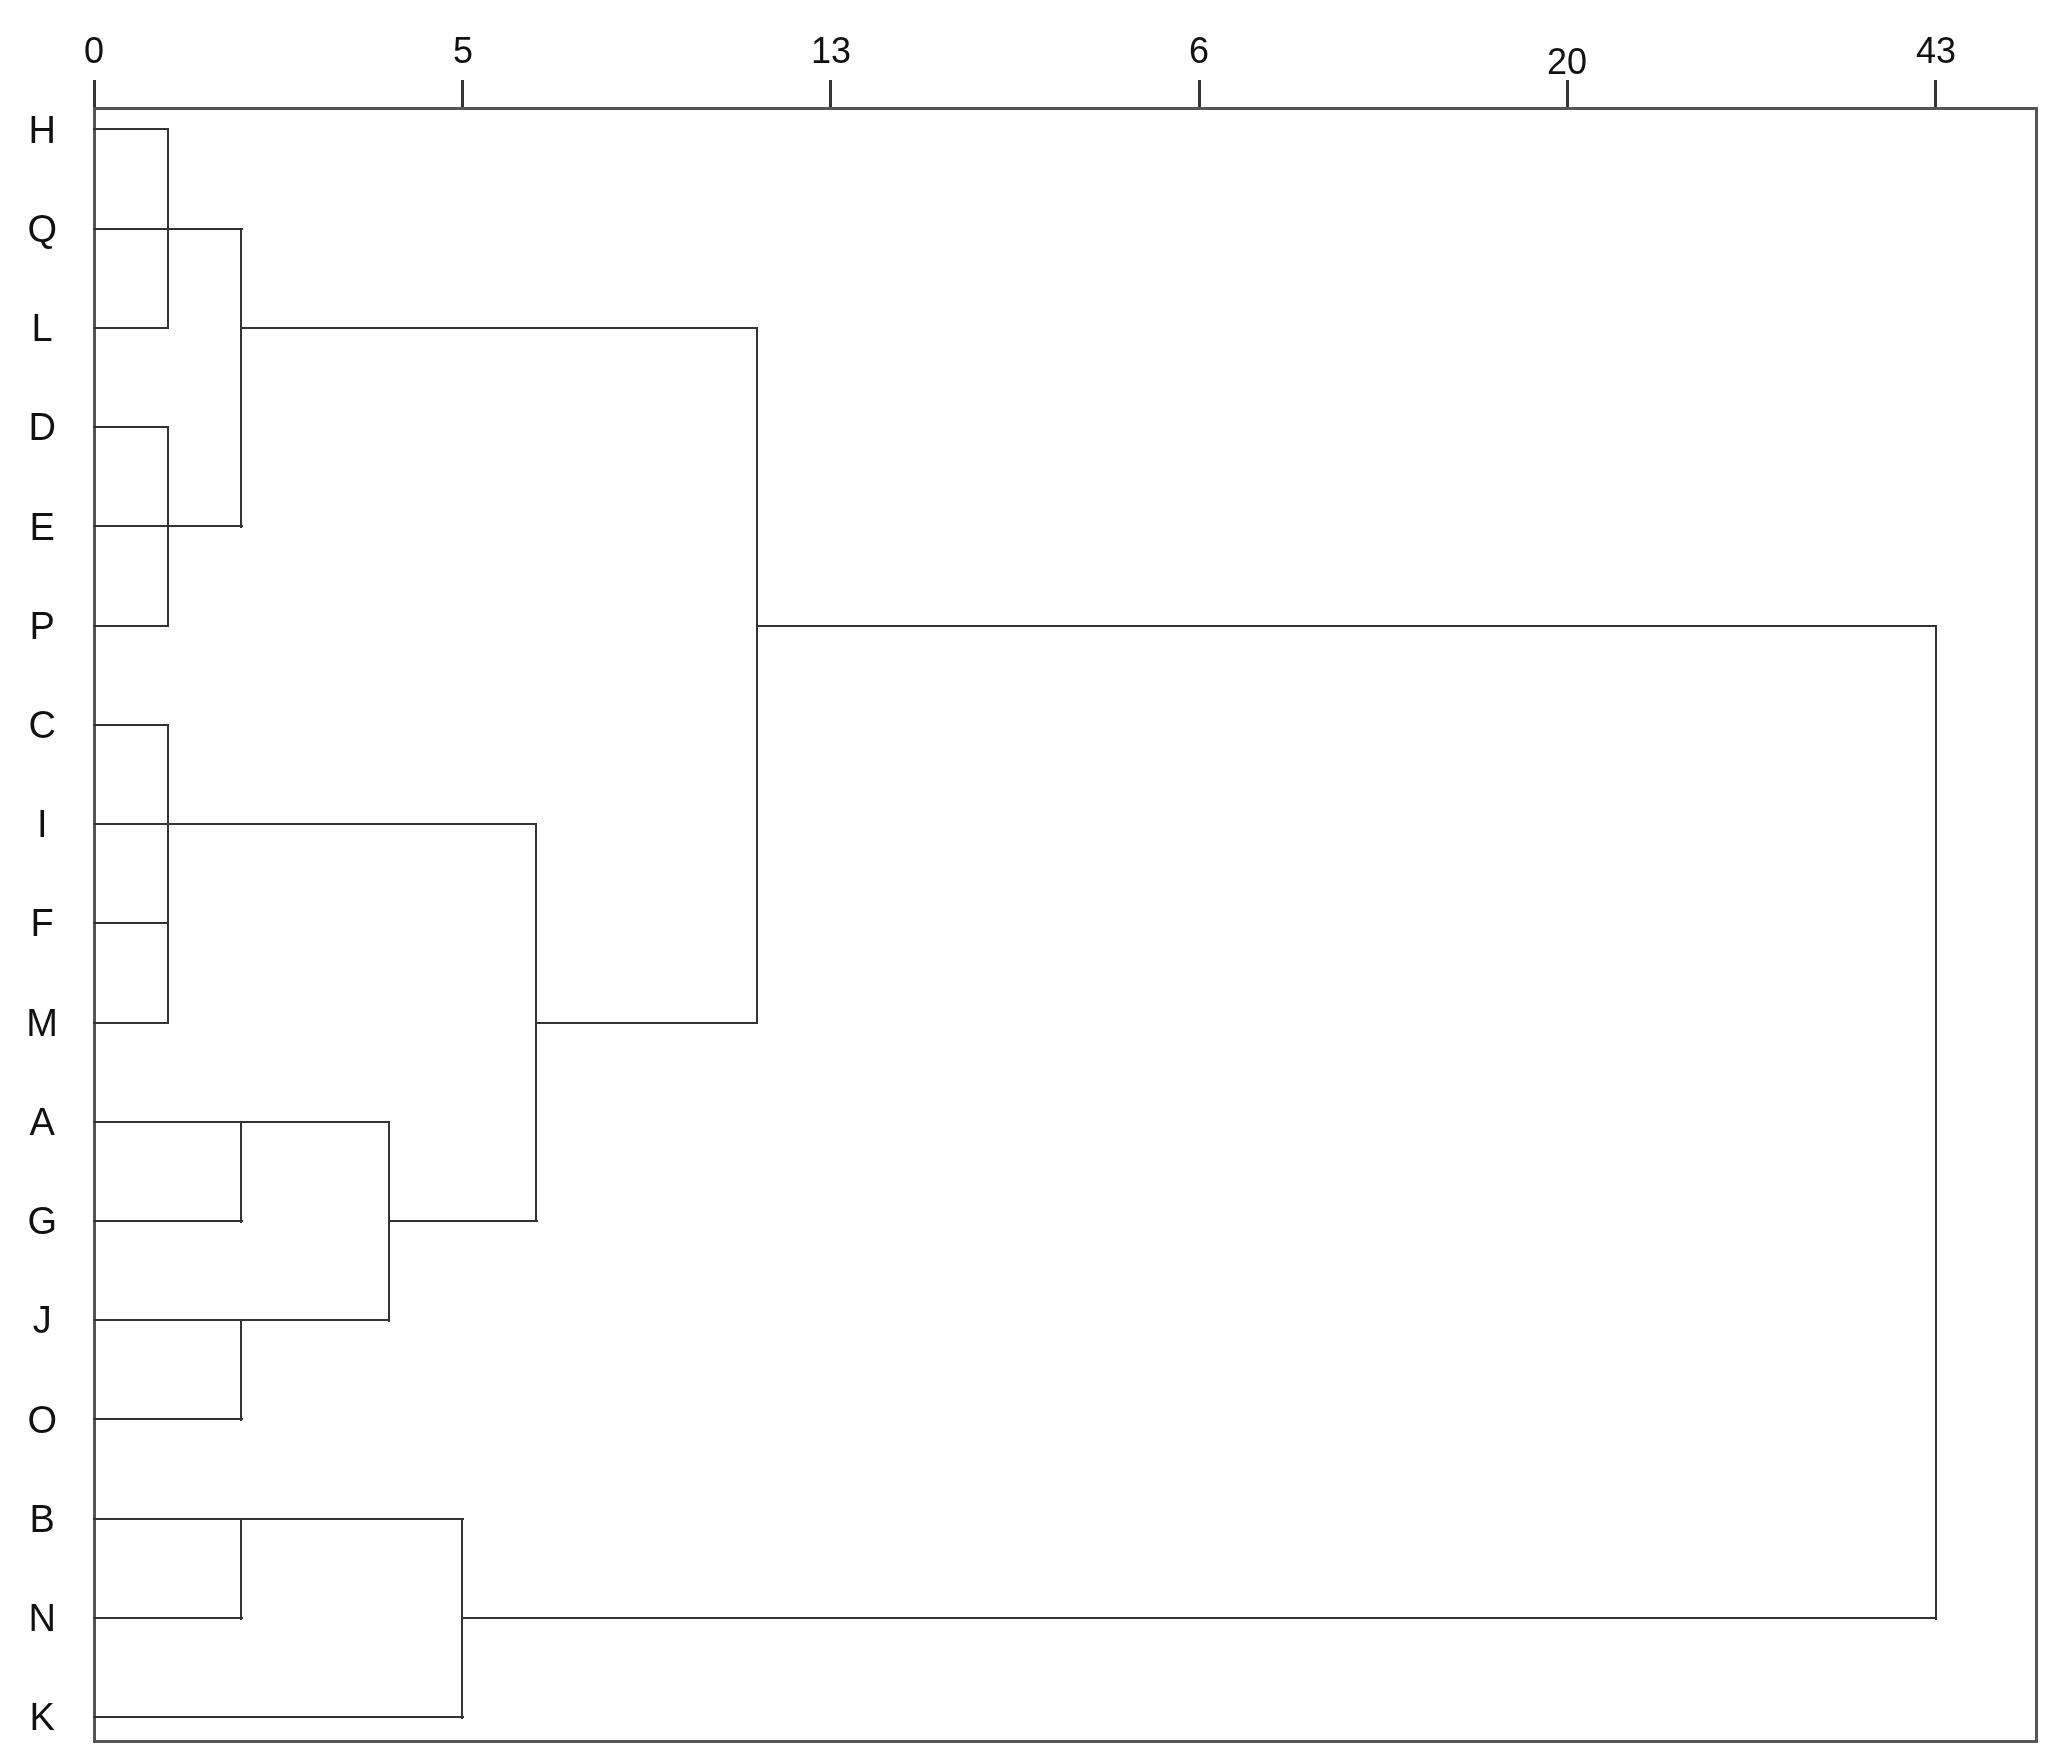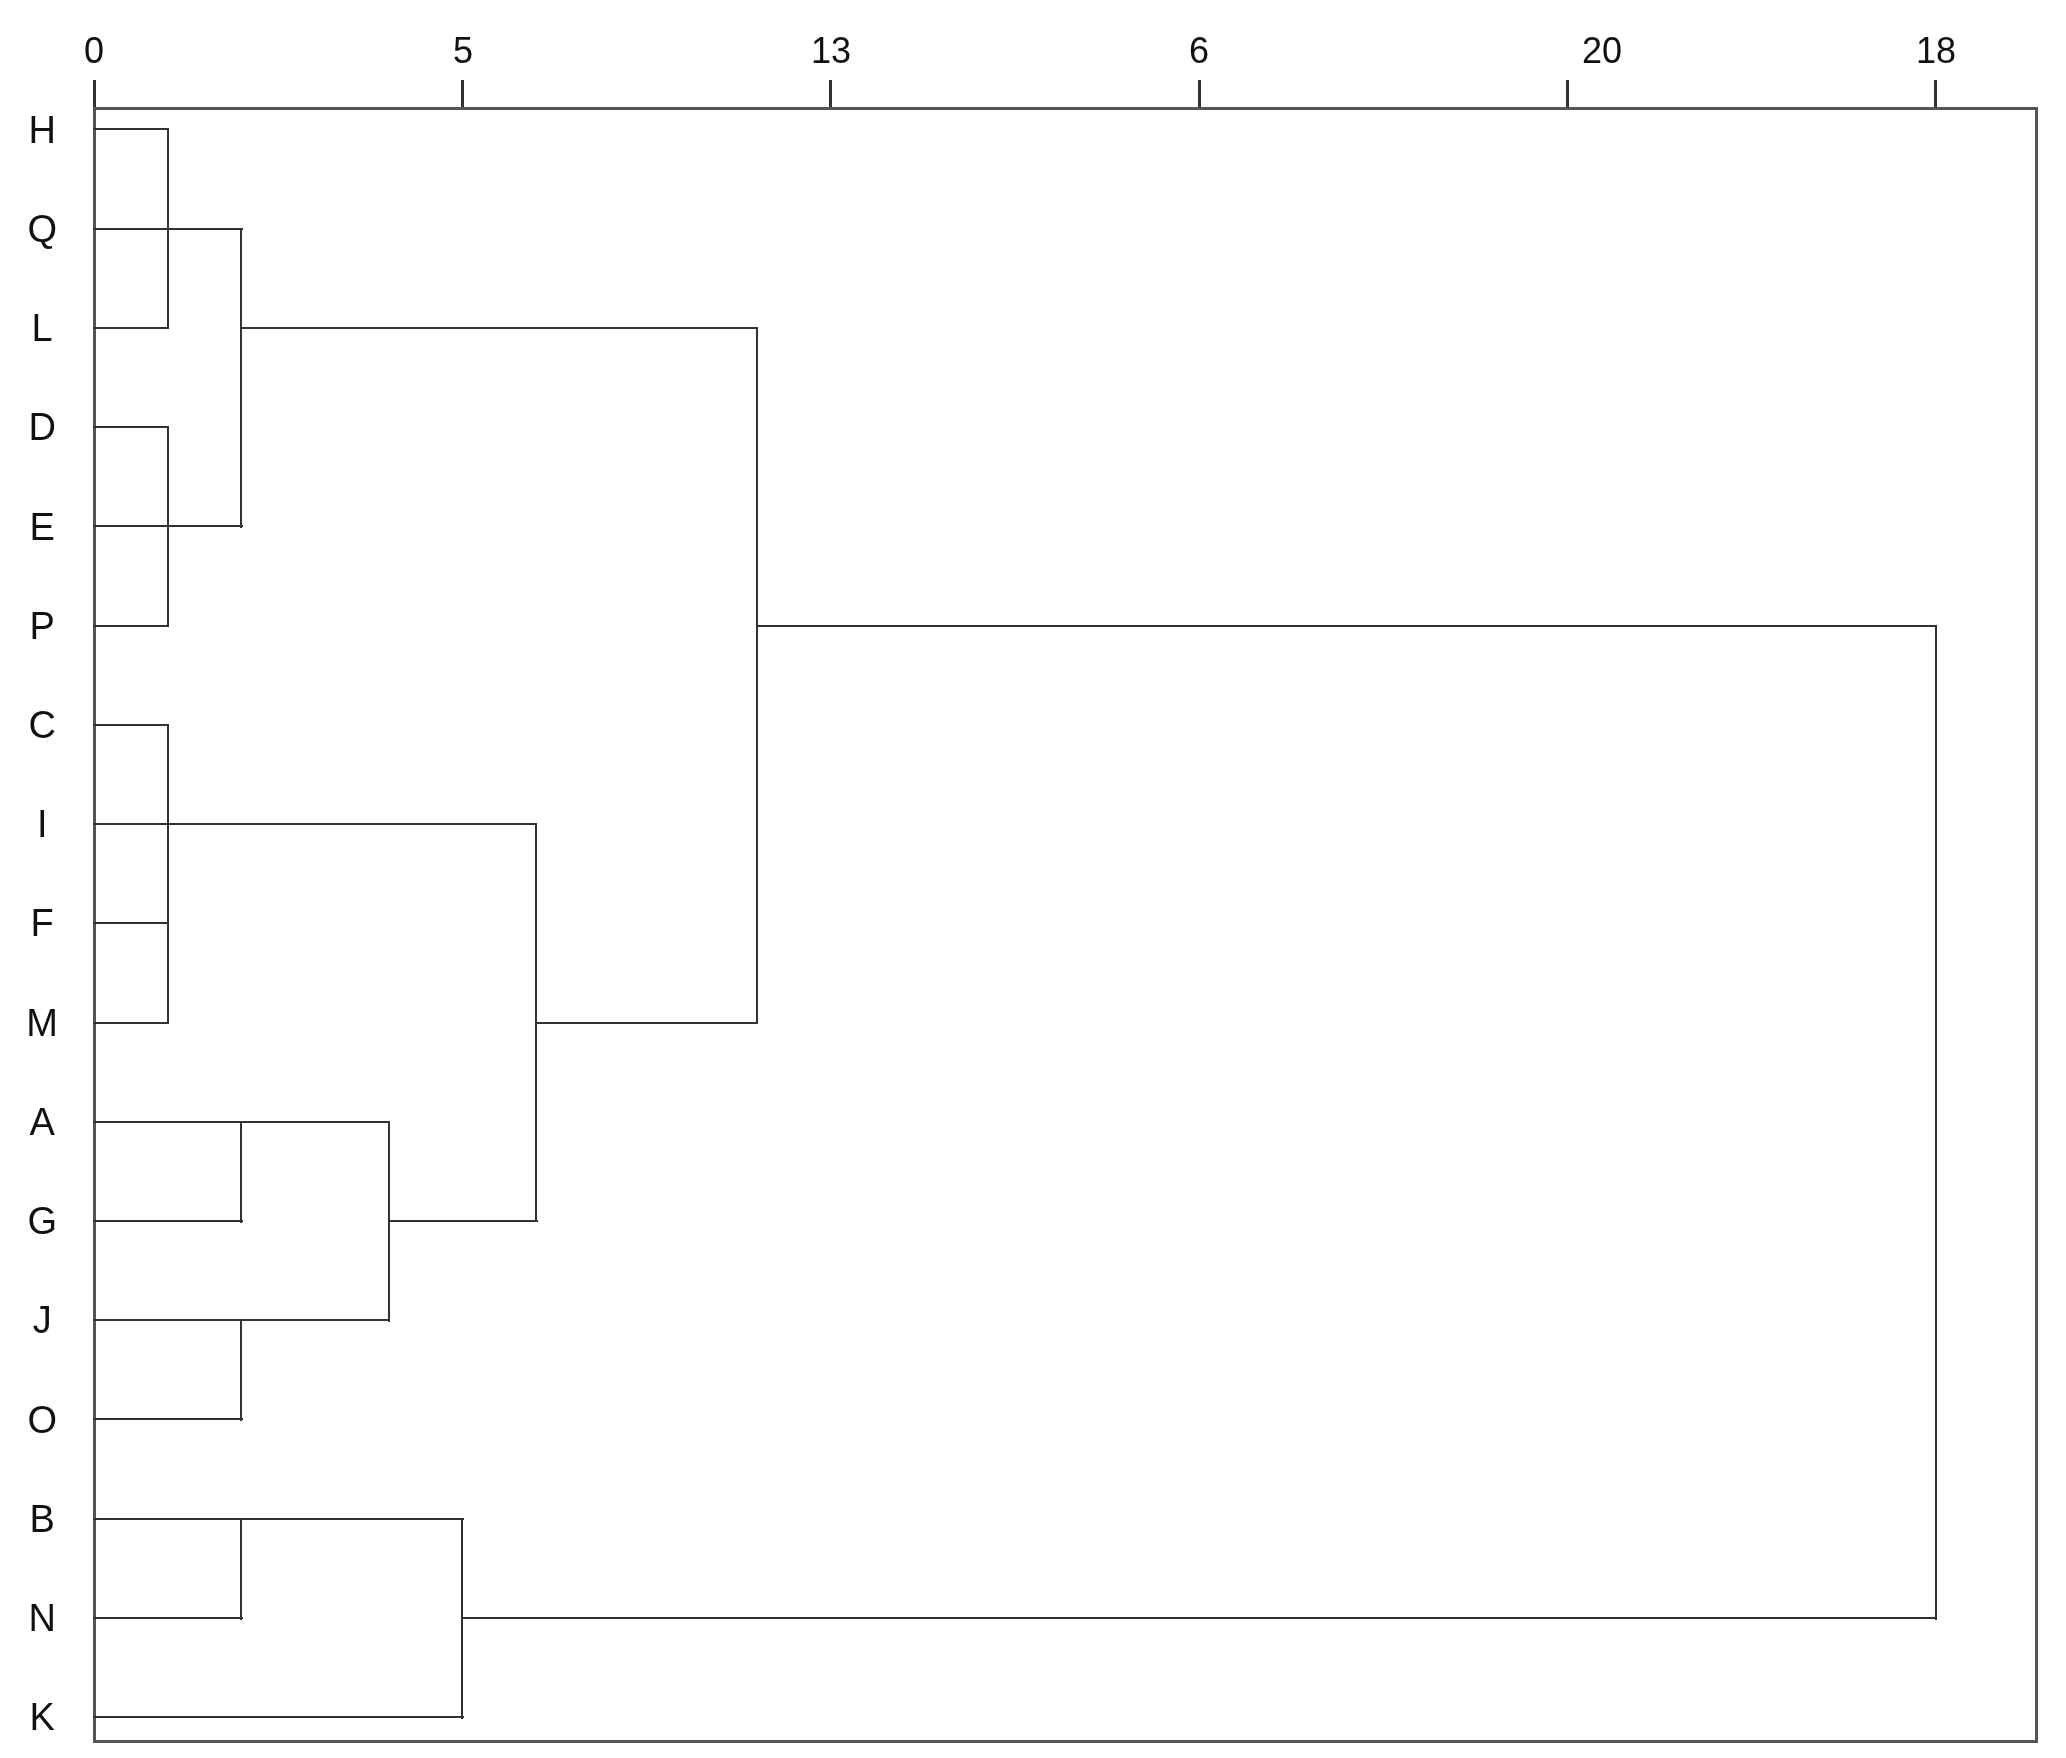--- a/index.html
+++ b/index.html
@@ -68,23 +68,23 @@
   <div id="generated">
       <div class="tick-mark" style="left: 93px; top: 80px;"></div>
       <div class="tick-label" style="left: 39px; top: 31px;">0</div>
       <div class="tick-mark" style="left: 461px; top: 80px;"></div>
       <div class="tick-label" style="left: 408px; top: 31px;">5</div>
       <div class="tick-mark" style="left: 829px; top: 80px;"></div>
       <div class="tick-label" style="left: 776px; top: 31px;">13</div>
       <div class="tick-mark" style="left: 1198px; top: 80px;"></div>
       <div class="tick-label" style="left: 1144px; top: 31px;">6</div>
       <div class="tick-mark" style="left: 1566px; top: 80px;"></div>
-      <div class="tick-label" style="left: 1512px; top: 31px; text-align: right;">20</div>
+      <div class="tick-label" style="left: 1512px; top: 42px;">20</div>
       <div class="tick-mark" style="left: 1934px; top: 80px;"></div>
-      <div class="tick-label" style="left: 1881px; top: 31px;">18</div>
+      <div class="tick-label" style="left: 1881px; top: 31px;">43</div>
       <div class="leaf-label" style="top: 108px;">H</div>
       <div class="leaf-label" style="top: 207px;">Q</div>
       <div class="leaf-label" style="top: 306px;">L</div>
       <div class="leaf-label" style="top: 405px;">D</div>
       <div class="leaf-label" style="top: 505px;">E</div>
       <div class="leaf-label" style="top: 604px;">P</div>
       <div class="leaf-label" style="top: 703px;">C</div>
       <div class="leaf-label" style="top: 802px;">I</div>
       <div class="leaf-label" style="top: 901px;">F</div>
       <div class="leaf-label" style="top: 1001px;">M</div>

